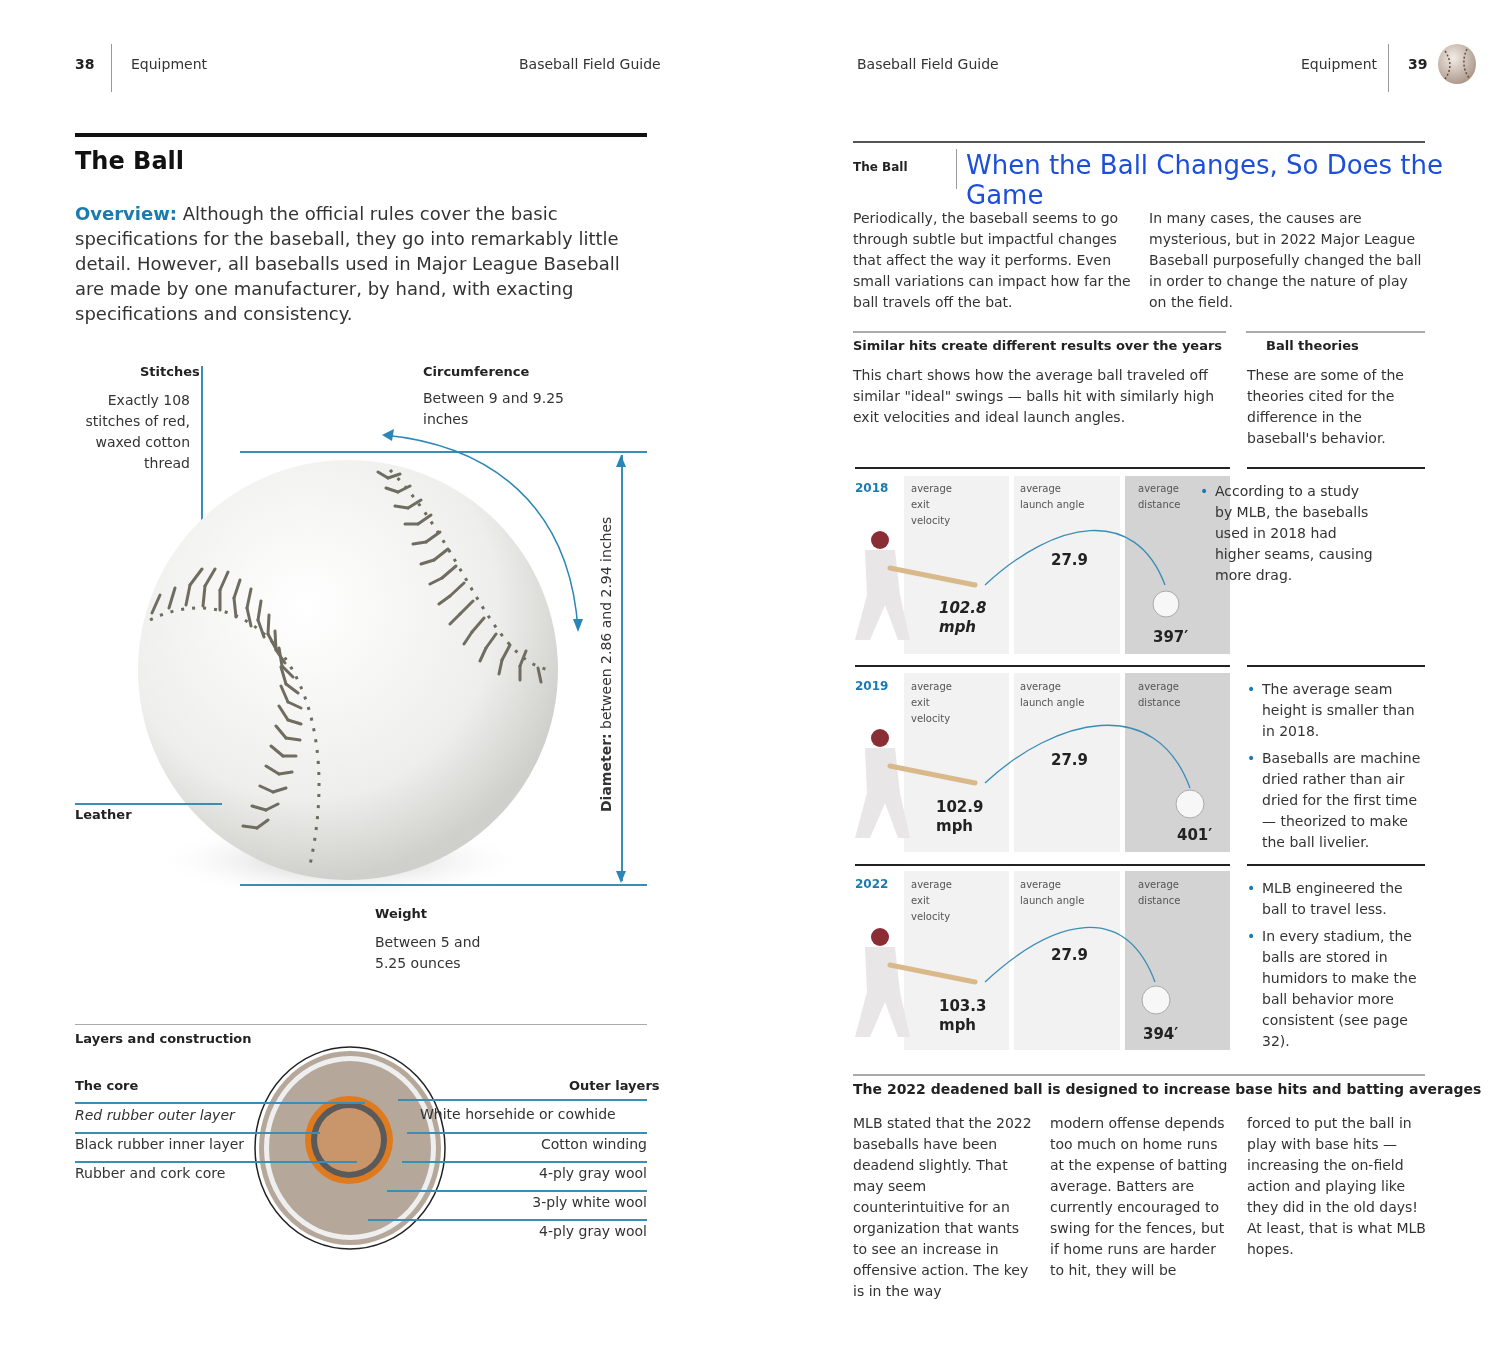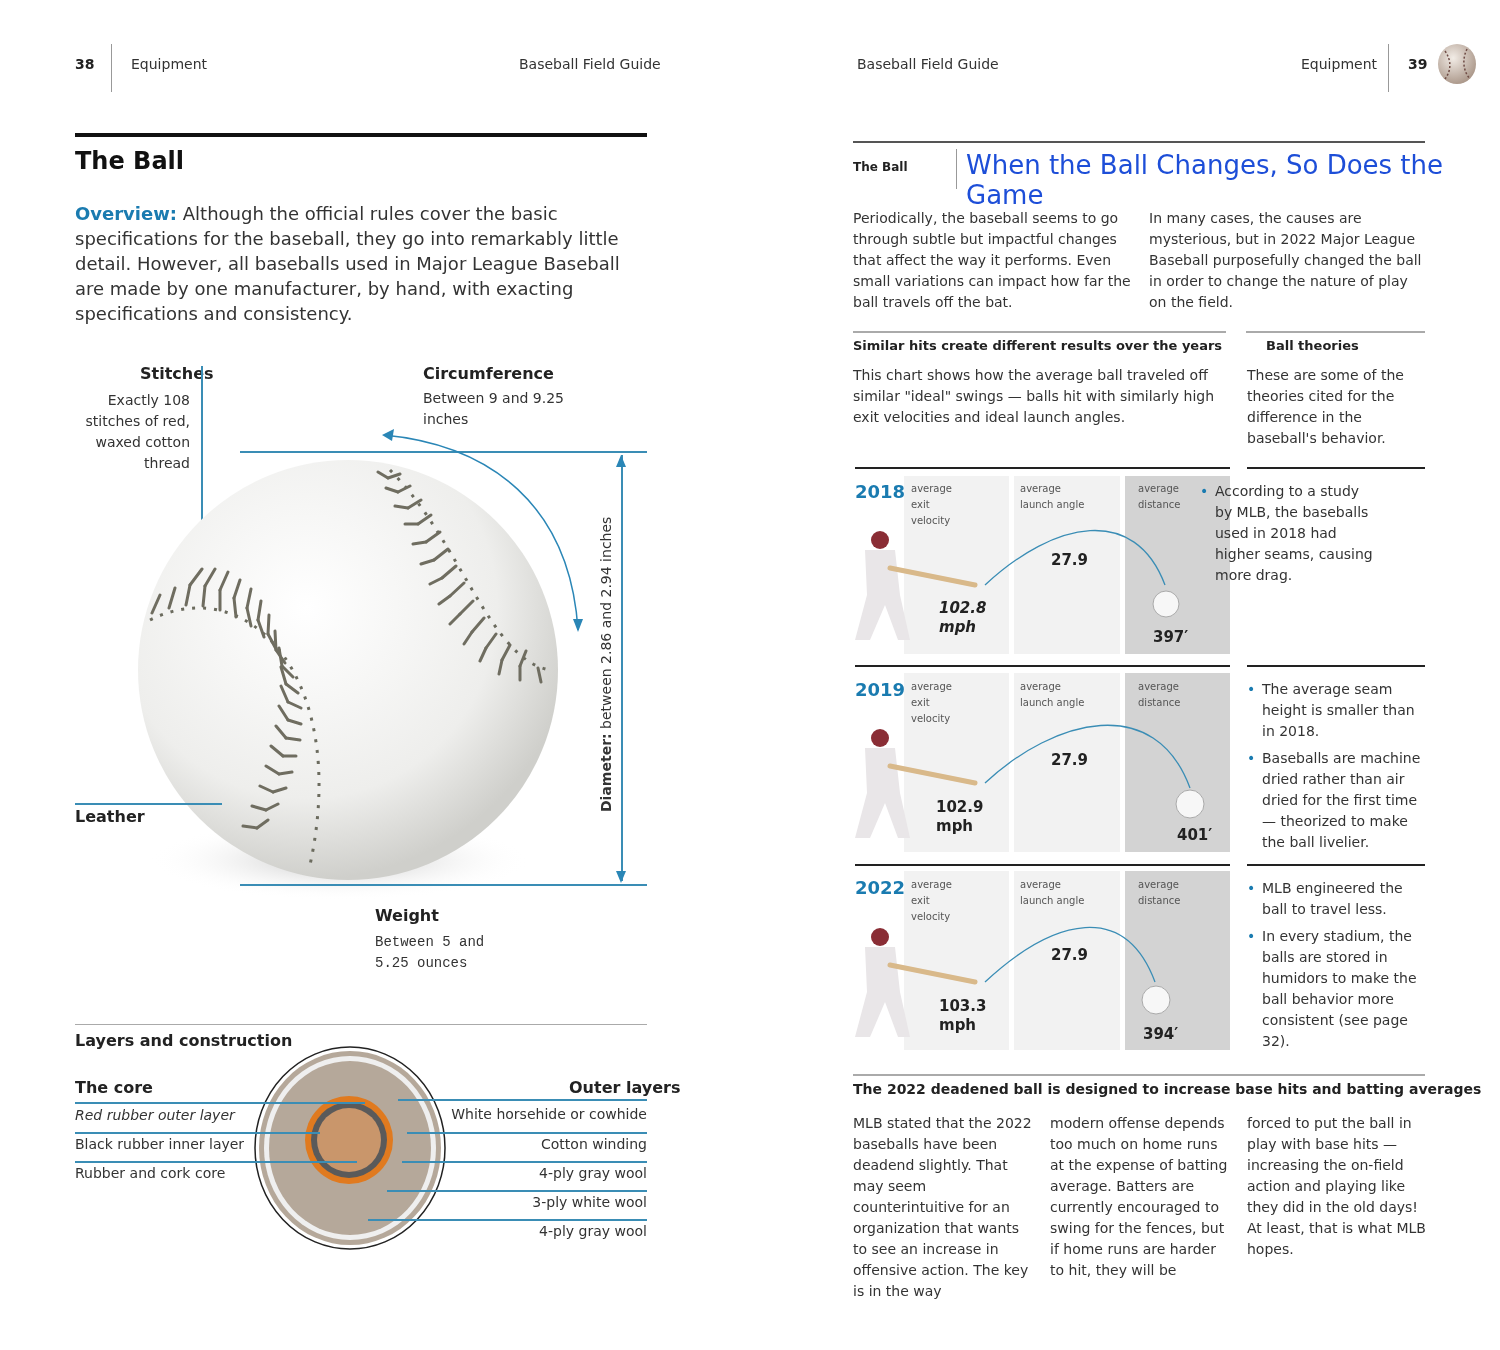--- a/index.html
+++ b/index.html
@@ -5,28 +5,28 @@
   * { box-sizing: border-box; margin: 0; padding: 0; }
   body { width: 1500px; height: 1350px; background: #fff; font-family: "DejaVu Sans", sans-serif; color: #222; position: relative; overflow: hidden; }
   .abs { position: absolute; }
   .hdr { font-size: 14px; color: #333; }
   .pnum { font-size: 14px; font-weight: bold; color: #222; }
   .vrule { position: absolute; width: 1px; background: #999; }
   .hrule { position: absolute; height: 1px; background: #aaa; }
   .title { font-size: 24px; font-weight: bold; color: #111; }
   .overview { font-size: 18px; line-height: 25px; color: #333; }
   .overview .kw { color: #1a7bb0; font-weight: bold; }
-  .lbl { font-size: 16px; font-weight: bold; color: #222; }
+  .lbl { font-size: 13px; font-weight: bold; color: #222; }
   .txt { font-size: 14px; line-height: 21px; color: #333; }
   .bline { position: absolute; background: #3a8db5; }
   .chart-col { position: absolute; background: #f2f2f2; }
   .chart-col.dark { background: #d3d3d3; }
   .clabel { font-size: 10px; line-height: 16px; color: #555; font-family: "DejaVu Sans", sans-serif; }
   .cval { font-size: 15px; font-weight: bold; color: #222; line-height: 19px; }
-  .year { font-size: 18px; font-weight: bold; color: #1a7bb0; }
+  .year { font-size: 12px; font-weight: bold; color: #1a7bb0; }
   ul.bul { list-style: none; }
   ul.bul li { position: relative; padding-left: 15px; font-size: 14px; line-height: 21px; color: #333; margin-bottom: 6px; }
   ul.bul li::before { content: "•"; position: absolute; left: 0; color: #1a7bb0; }
   .core-lbl { font-size: 14px; color: #333; }
 </style>
 </head>
 <body>
 
 <div class="abs pnum" style="left:75px;top:56px;">38</div>
 <div class="vrule" style="left:111px;top:44px;height:48px;"></div>
@@ -92,21 +92,21 @@
   <polygon points="251,458 246,446 256,446" fill="#2a86b6"></polygon>
 </svg>
 <div class="abs" style="left:598px;top:812px;width:240px;transform:rotate(-90deg);transform-origin:0 0;font-size:14px;color:#333;white-space:nowrap;">
   <b>Diameter:</b><span> between 2.86 and 2.94 inches</span>
 </div>
 
 <div class="bline" style="left:75px;top:803px;width:147px;height:1.5px;"></div>
 <div class="abs lbl" style="left:75px;top:807px;">Leather</div>
 
 <div class="abs lbl" style="left:375px;top:906px;">Weight</div>
-<div class="abs txt" style="left:375px;top:932px;font-family:Liberation Mono, monospace;">
+<div class="abs txt" style="left:375px;top:932px;">
   <div>Between 5 and</div>
   <div>5.25 ounces</div>
 </div>
 
 <div class="hrule" style="left:75px;top:1024px;width:572px;"></div>
 <div class="abs lbl" style="left:75px;top:1031px;">Layers and construction</div>
 <div class="abs lbl" style="left:75px;top:1078px;">The core</div>
 <div class="abs lbl" style="left:569px;top:1078px;">Outer layers</div>
 
 <svg class="abs" style="left:252px;top:1043px;" width="196" height="210">
@@ -120,21 +120,21 @@
 </svg>
 
 <div class="abs" style="left:75px;top:1102px;width:290px;height:1.5px;background:#3a8db5;"></div>
 <div class="abs core-lbl" style="left:75px;top:1107px;font-style:italic;">Red rubber outer layer</div>
 <div class="abs" style="left:75px;top:1132px;width:245px;height:1.5px;background:#3a8db5;"></div>
 <div class="abs core-lbl" style="left:75px;top:1136px;">Black rubber inner layer</div>
 <div class="abs" style="left:75px;top:1161px;width:282px;height:1.5px;background:#3a8db5;"></div>
 <div class="abs core-lbl" style="left:75px;top:1165px;">Rubber and cork core</div>
 
 <div class="abs" style="left:398px;top:1099px;width:249px;height:1.5px;background:#3a8db5;"></div>
-<div class="abs core-lbl" style="left:420px;top:1106px;width:227px;text-align:right;">White horsehide or cowhide</div>
+<div class="abs core-lbl" style="left:420px;top:1106px;width:227px;text-align:left;">White horsehide or cowhide</div>
 <div class="abs" style="left:407px;top:1132px;width:240px;height:1.5px;background:#3a8db5;"></div>
 <div class="abs core-lbl" style="left:420px;top:1136px;width:227px;text-align:right;">Cotton winding</div>
 <div class="abs" style="left:402px;top:1161px;width:245px;height:1.5px;background:#3a8db5;"></div>
 <div class="abs core-lbl" style="left:420px;top:1165px;width:227px;text-align:right;">4-ply gray wool</div>
 <div class="abs" style="left:387px;top:1190px;width:260px;height:1.5px;background:#3a8db5;"></div>
 <div class="abs core-lbl" style="left:420px;top:1194px;width:227px;text-align:right;">3-ply white wool</div>
 <div class="abs" style="left:368px;top:1219px;width:279px;height:1.5px;background:#3a8db5;"></div>
 <div class="abs core-lbl" style="left:420px;top:1223px;width:227px;text-align:right;">4-ply gray wool</div>
 
 <div class="abs hdr" style="left:857px;top:56px;">Baseball Field Guide</div>

